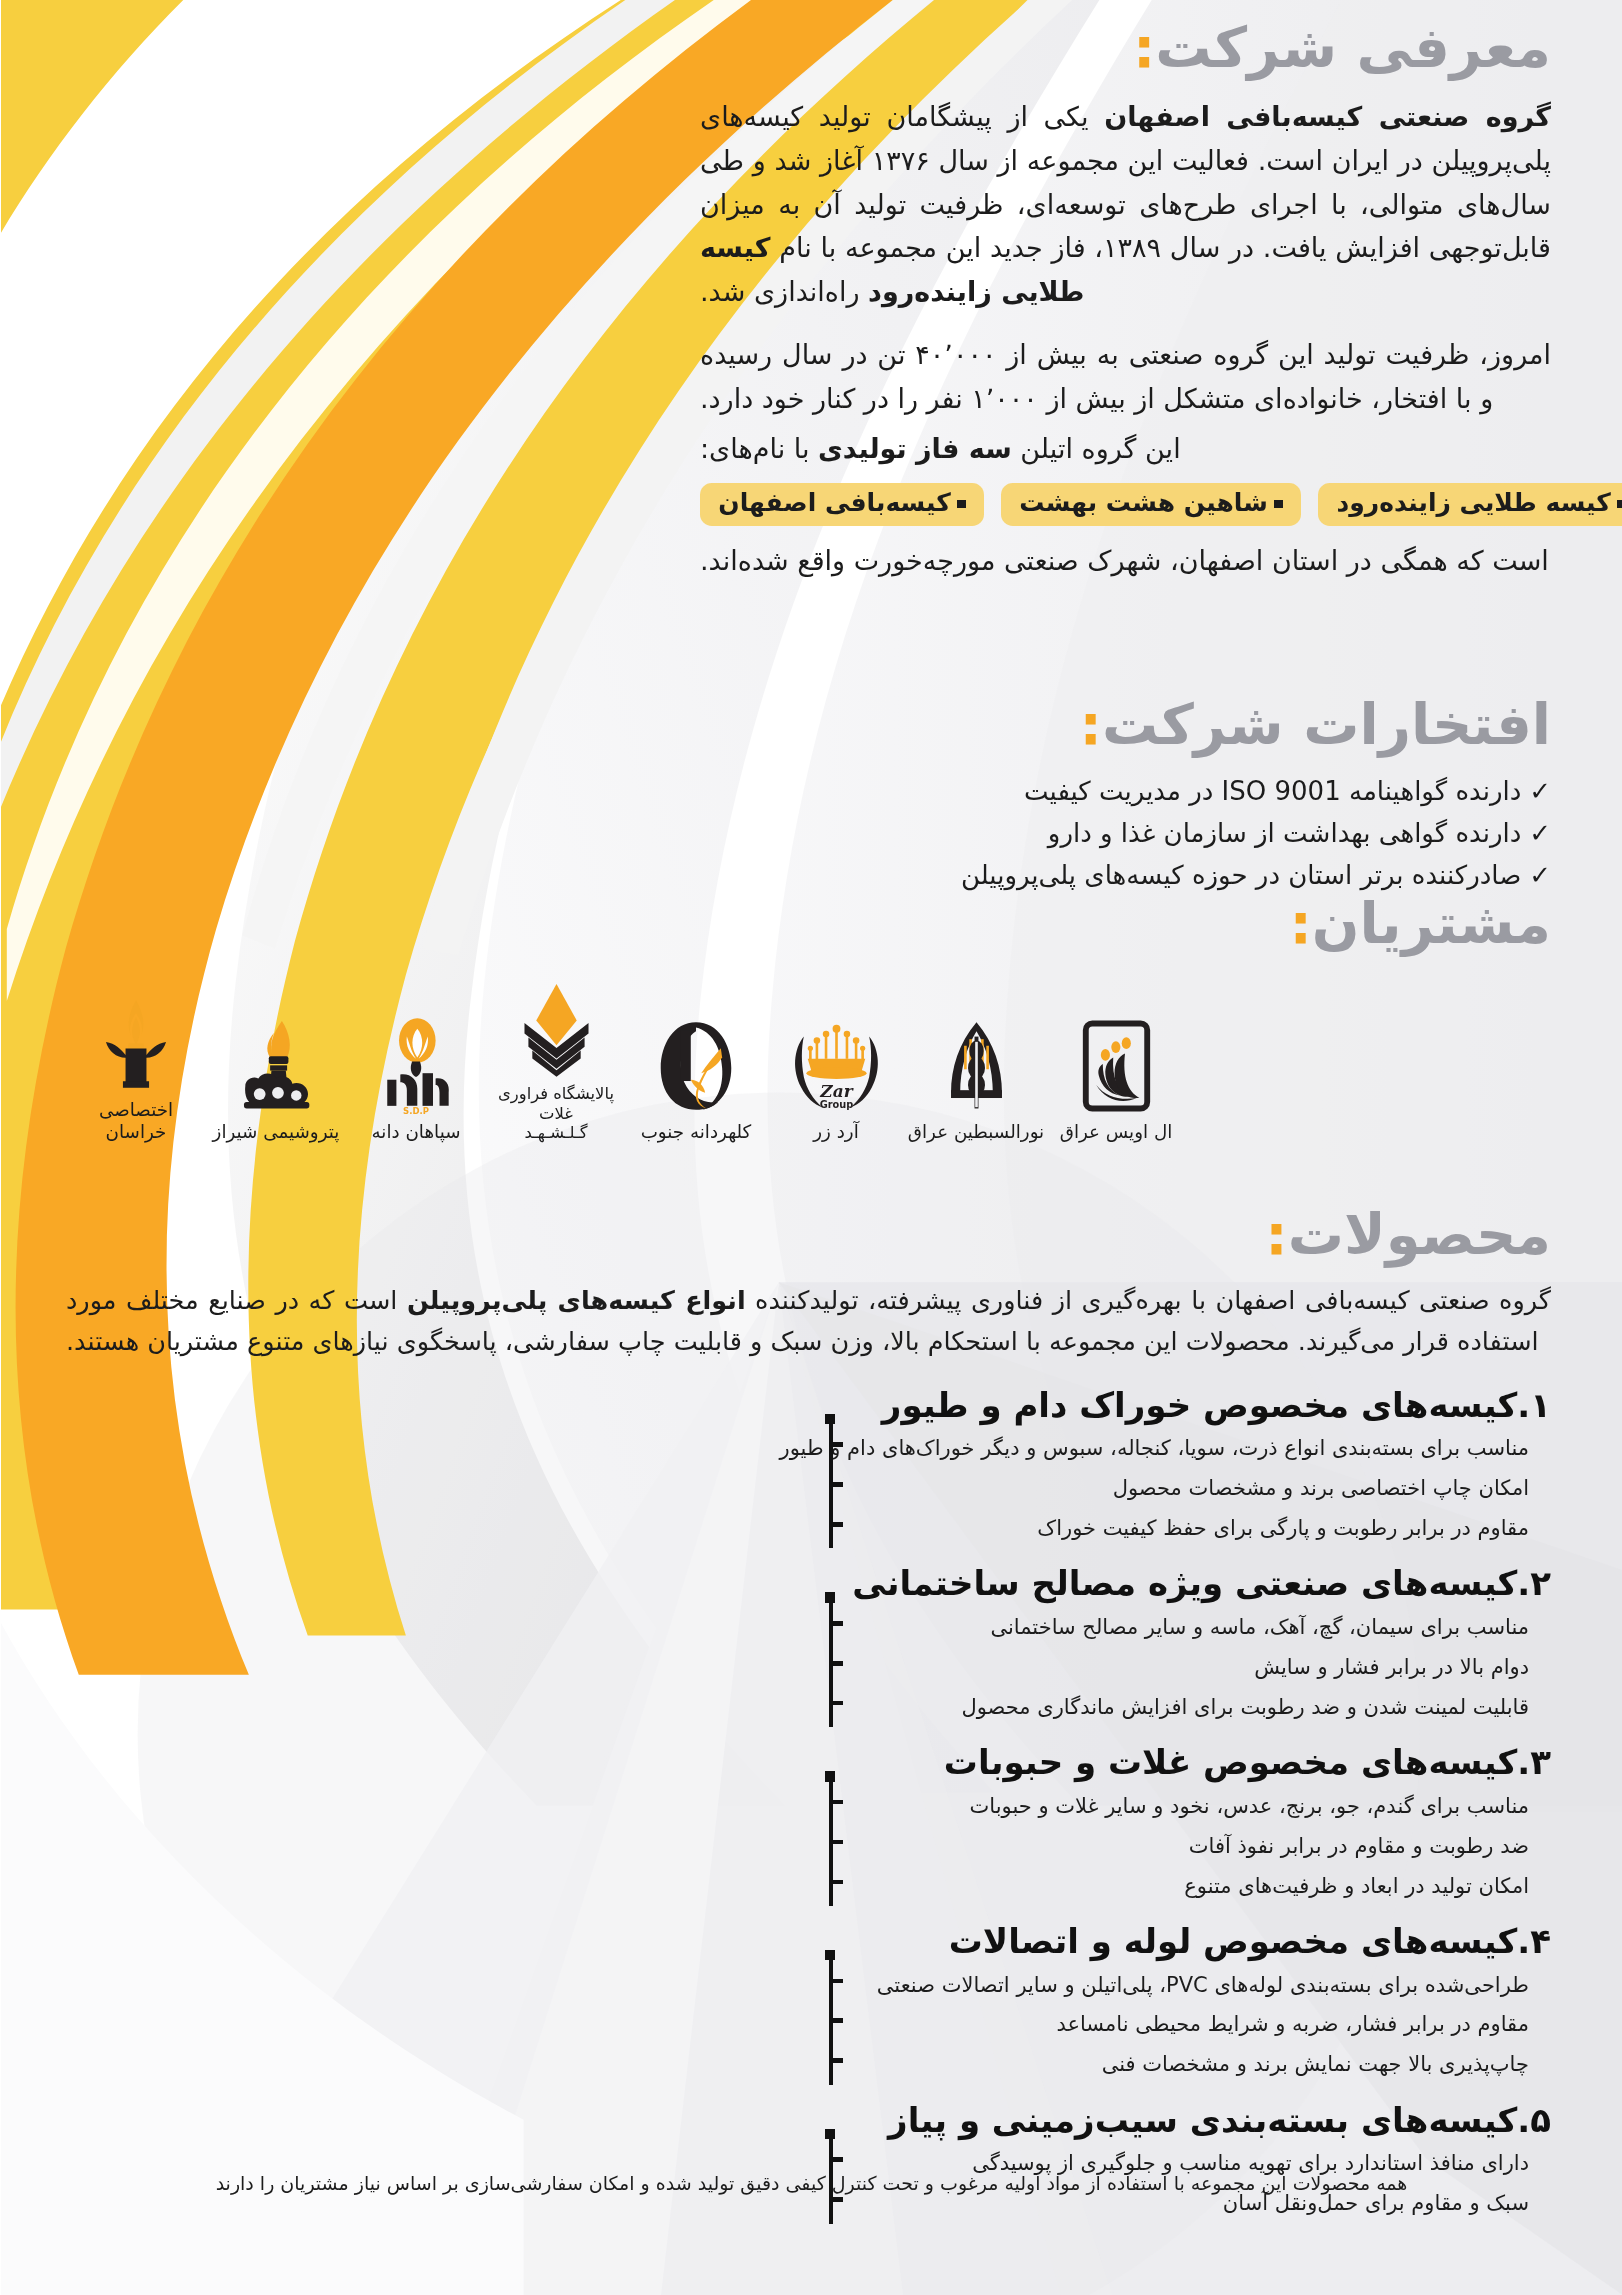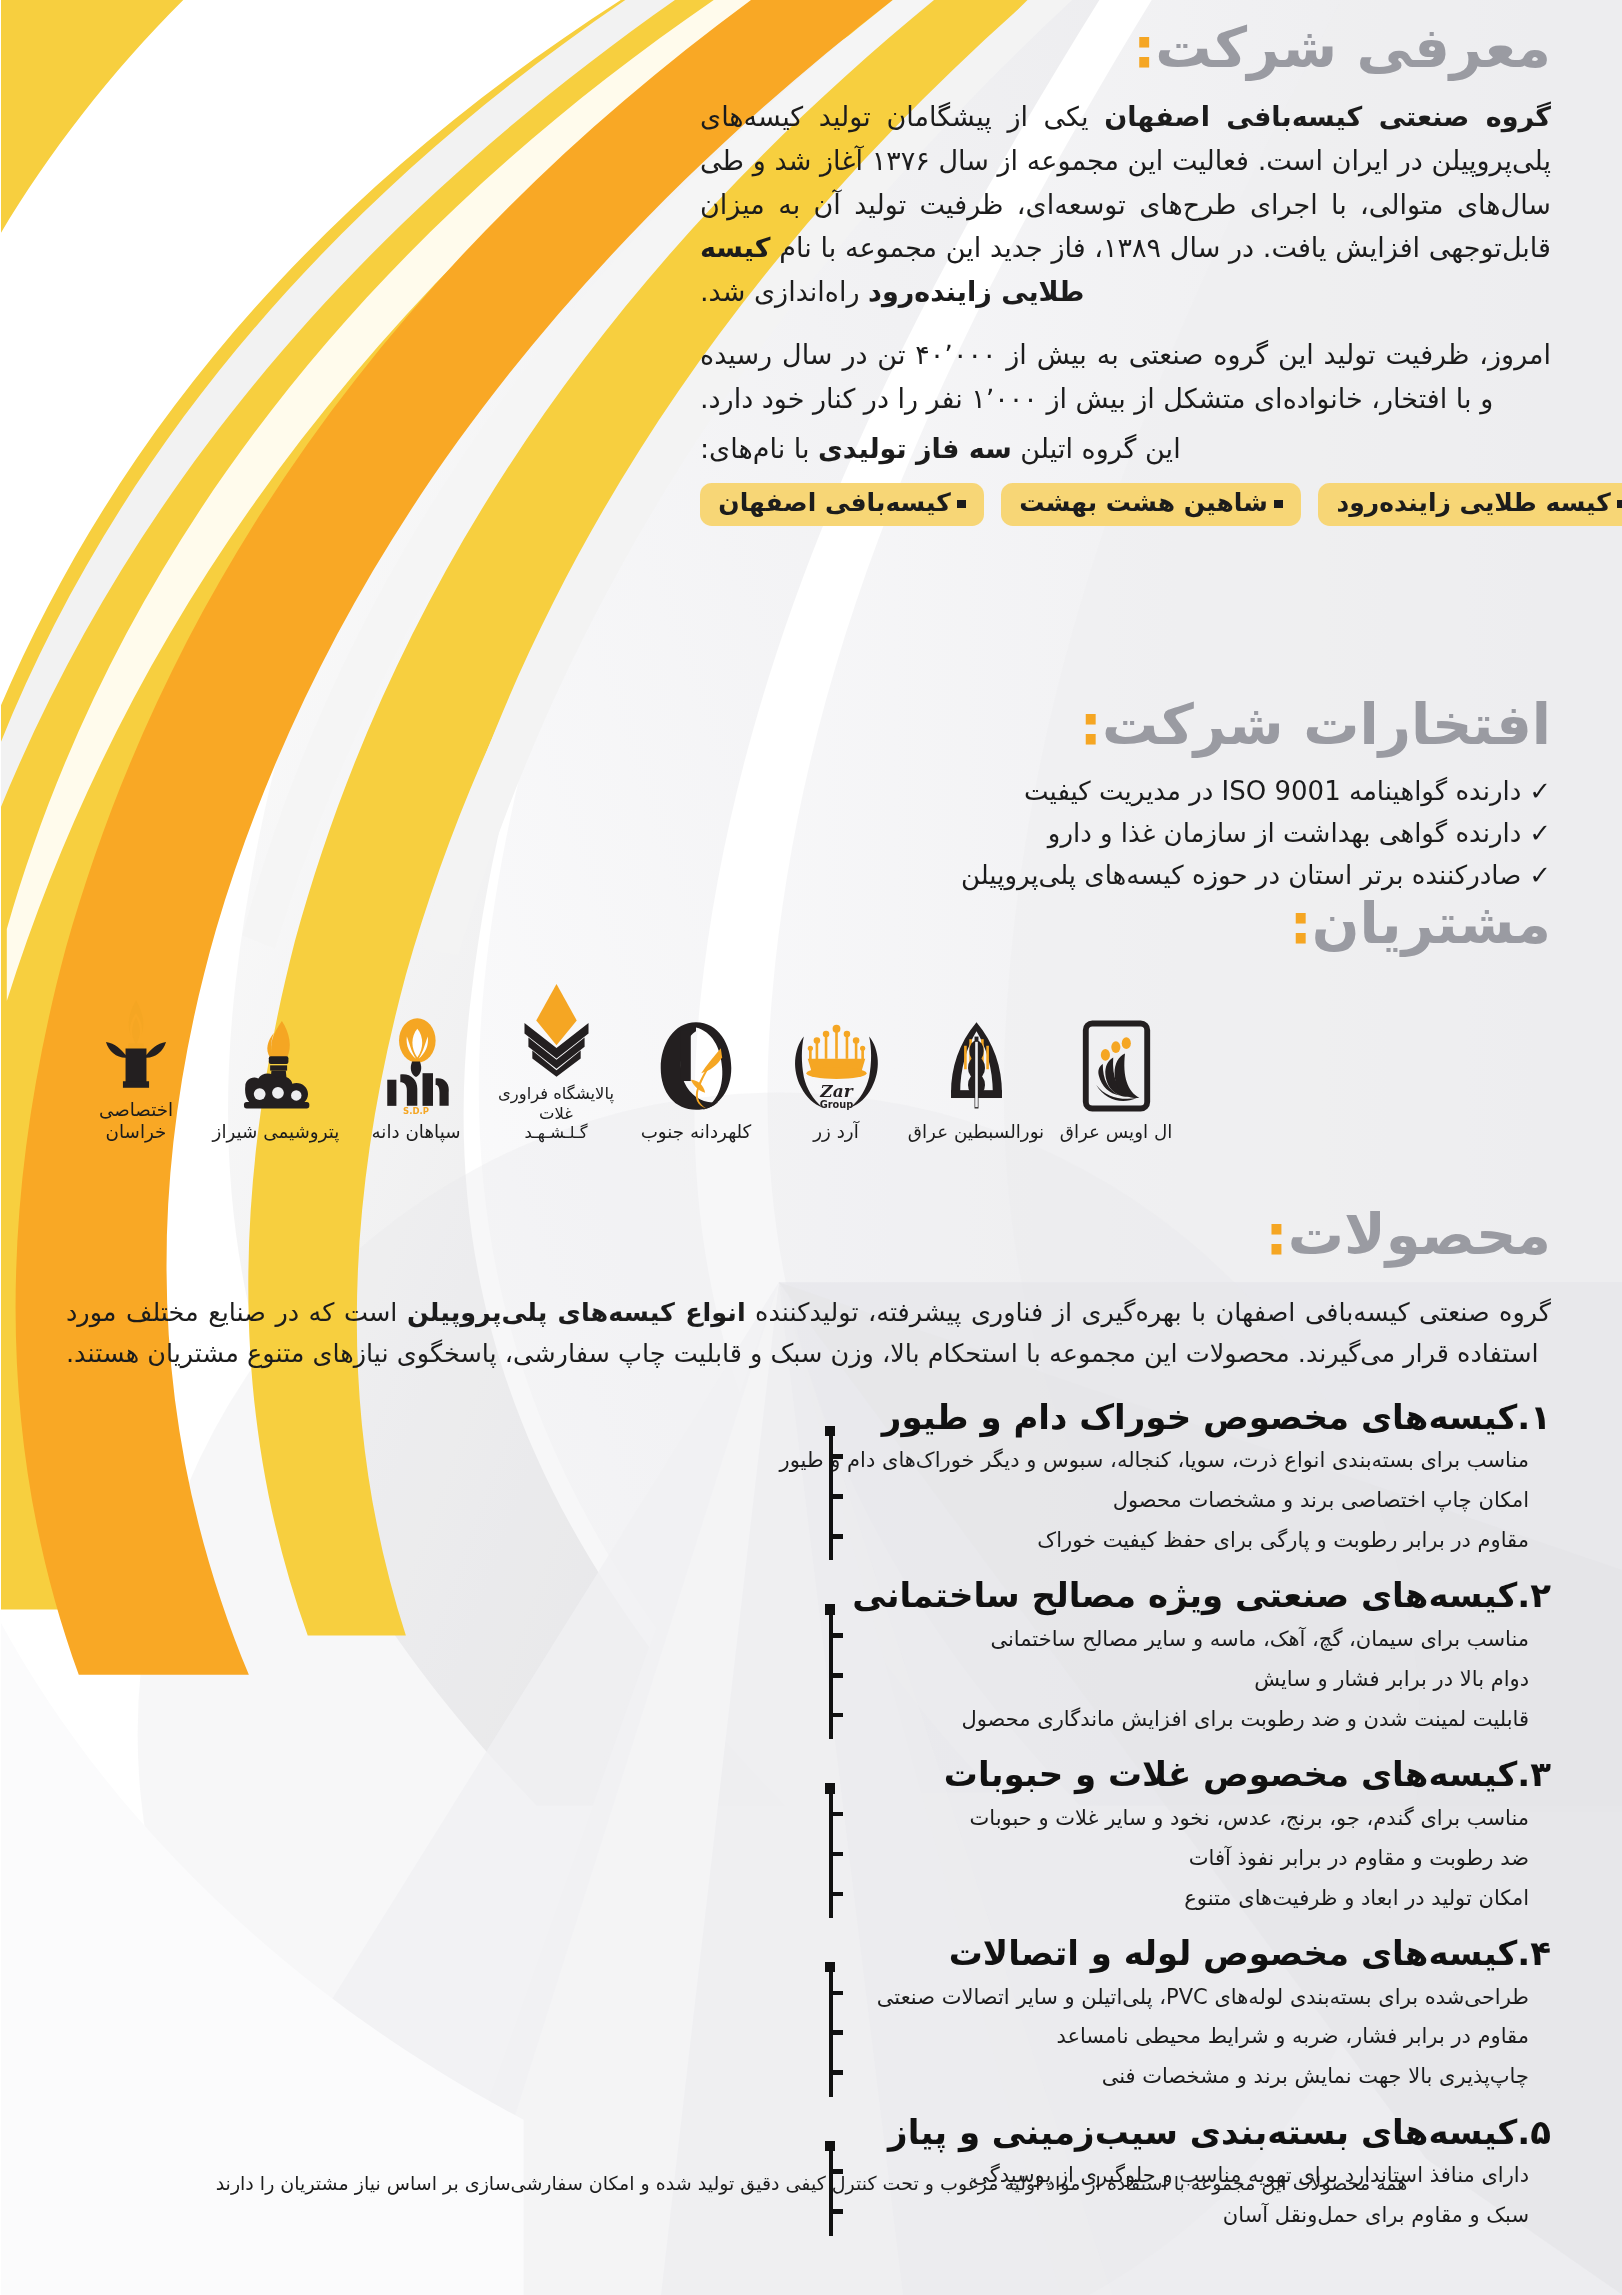--- a/index.html
+++ b/index.html
@@ -133,20 +133,21 @@
     <div class="para" style="margin-top:6.5px; text-align-last:left;">
       <span>این گروه اتیلن </span><b>سه فاز تولیدی</b><span> با نام‌های:</span>
     </div>
 
     <div class="badges" style="margin-top:11.8px;">
       <div class="badge"><span class="sq"></span><span>کیسه‌بافی اصفهان</span></div>
       <div class="badge"><span class="sq"></span><span>شاهین هشت بهشت</span></div>
       <div class="badge"><span class="sq"></span><span>کیسه طلایی زاینده‌رود</span></div>
     </div>
 
+    <div class="para" style="margin-top:13px; text-align-last:left;">است که همگی در استان اصفهان، شهرک صنعتی مورچه‌خورت واقع شده‌اند.</div>
   </div>
 
   <div style="position:absolute; right:72px; top:697px; width:864px; z-index:5;">
     <div class="sec-title">
       <span>افتخارات شرکت</span><span class="dia">:</span>
     </div>
     <div style="margin-top:17px;">
       <div class="ach-line">
         <span class="ck">✓</span><span>دارنده گواهینامه ISO 9001 در مدیریت کیفیت</span>
       </div>
@@ -318,21 +319,21 @@
       </div>
 
     </div>
   </div>
 
   <div style="position:absolute; right:72px; top:1207px; width:1485px; z-index:5;">
     <div class="sec-title" style="letter-spacing:3.9px;">
       <span>محصولات</span><span class="dia">:</span>
     </div>
 
-    <div class="para" style="margin-top:29px; font-size:25.5px; text-align-last:left;">
+    <div class="para" style="margin-top:17px; font-size:25.5px; text-align-last:left;">
       <span>گروه صنعتی کیسه‌بافی اصفهان با بهره‌گیری از فناوری پیشرفته، تولیدکننده </span><b>انواع کیسه‌های پلی‌پروپیلن</b><span> است که در صنایع مختلف مورد استفاده قرار می‌گیرند. محصولات این مجموعه با استحکام بالا، وزن سبک و قابلیت چاپ سفارشی، پاسخگوی نیازهای متنوع مشتریان هستند.</span>
     </div>
 
     <div class="prod-block" style="margin-top:22px;">
       <div class="prod-head">
         <span>۱.</span><span>کیسه‌های مخصوص خوراک دام و طیور</span>
       </div>
       <div class="bullets" style="margin-right:0; padding-right:0;">
         <div class="tree" style="right:718px; top:-11.8px; width:3.9px; height:131px;"></div>
         <div class="tree" style="right:716px; top:-15.7px; width:10.5px; height:10.5px;"></div>

